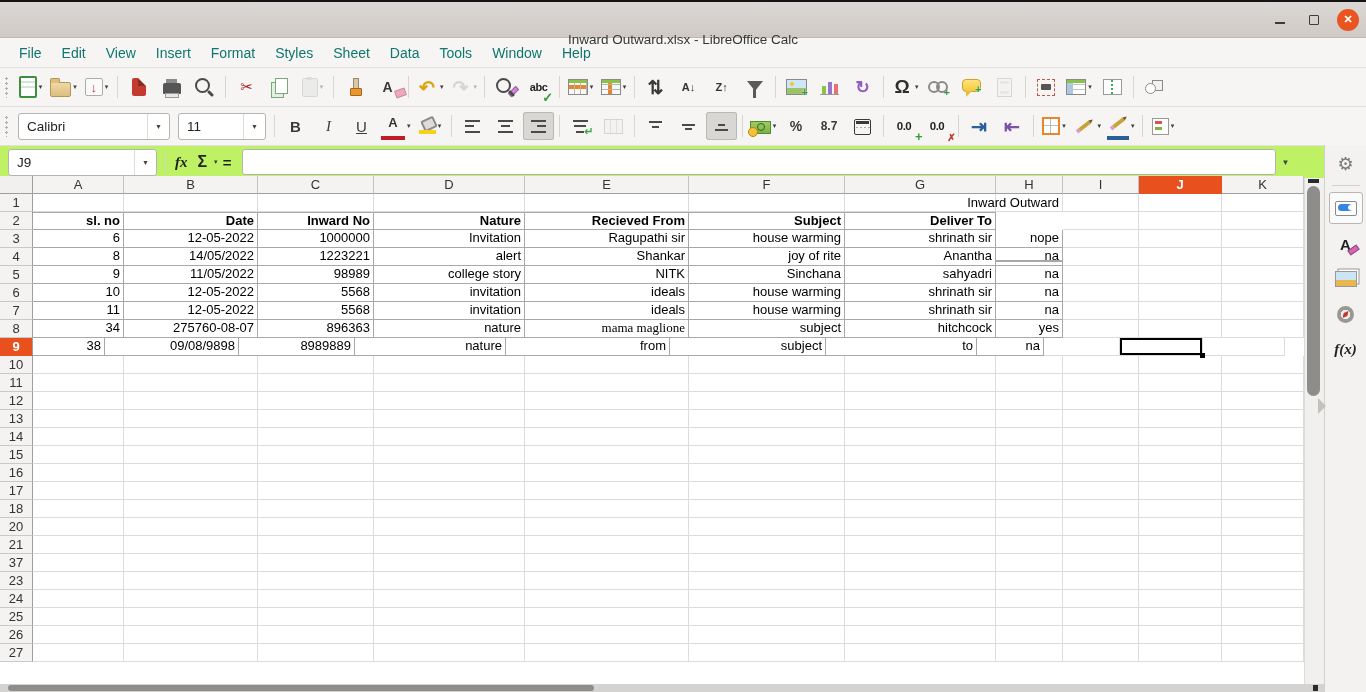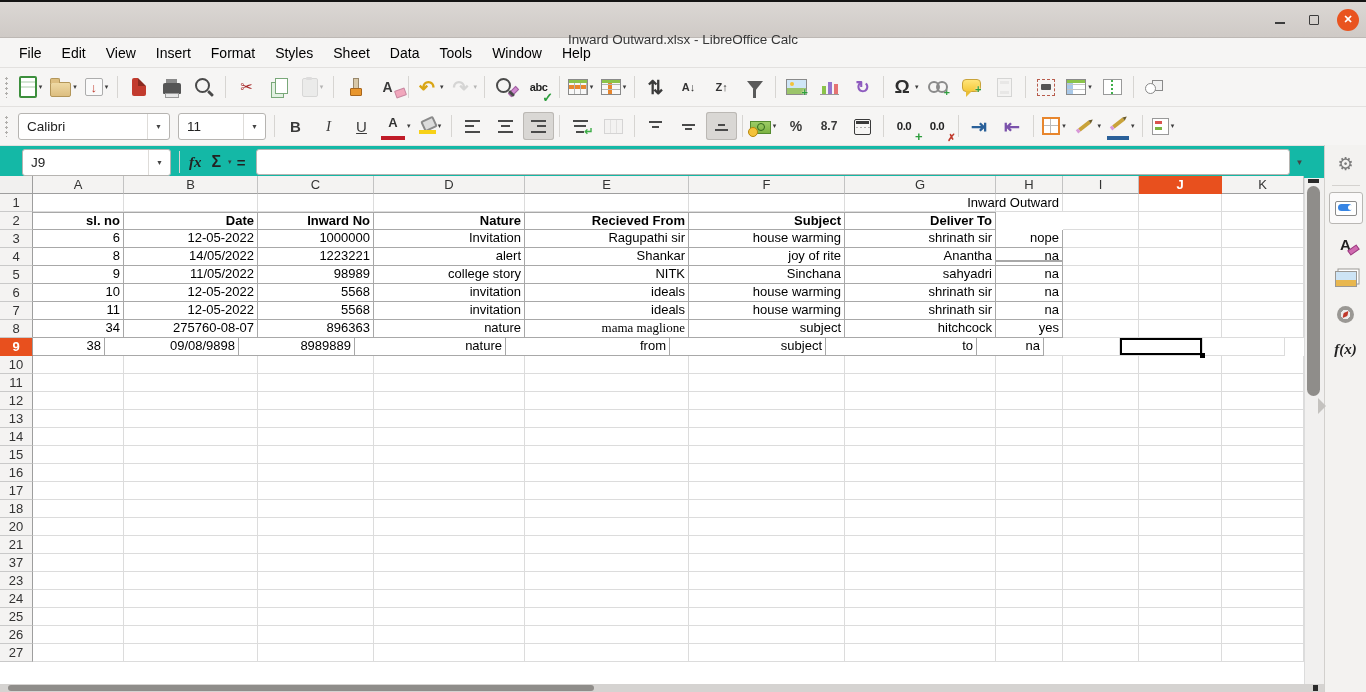--- a/index.html
+++ b/index.html
@@ -10,21 +10,21 @@
             position:relative;display:flex;align-items:center;border-bottom:1px solid #bdb8b4;box-sizing:content-box;}
   .title{position:absolute;left:0;right:0;text-align:center;font-weight:normal;font-size:13.5px;color:#373737;margin-top:40px;}
   .winbtns{position:absolute;right:7px;top:0;bottom:0;display:flex;align-items:center;gap:12px;}
   .wb{width:22px;height:22px;display:flex;align-items:center;justify-content:center;}
   .wb-min::before{content:'';width:10px;height:2px;background:#3c3c3c;margin-top:6px;}
   .wb-restore::before{content:'';width:8px;height:8px;border:1.5px solid #3c3c3c;border-radius:1px;}
   .wb-close{background:#e95420;border-radius:50%;}
   .wb-close::before{content:'✕';color:#fff;font-size:11px;font-weight:bold;}
   
   .menubar{height:29px;background:#f6f5f4;display:flex;align-items:center;padding-left:9px;}
-  .mi{padding:3px 10px;font-size:14px;color:#000000;white-space:nowrap;}
+  .mi{padding:3px 10px;font-size:14px;color:#0f766e;white-space:nowrap;}
   
   .tbar{height:38px;background:#f6f5f4;display:flex;align-items:center;padding:0 2px;}
   .tbar1{border-top:1px solid #e3e1df;}
   .tbar2{border-top:1px solid #e3e1df;}
   .grip{width:5px;height:22px;margin:0 5px 0 2px;flex:none;
         background-image:radial-gradient(circle,#b0aeab 1px,transparent 1.3px);background-size:5px 5px;}
   .tsep{width:1px;height:22px;background:#d7d5d2;margin:0 4px;flex:none;}
   .tbtn{height:28px;min-width:27px;display:flex;align-items:center;justify-content:center;
         margin:0 1px;padding:0 2px;border-radius:3px;position:relative;flex:none;}
   .tbtn.disabled{opacity:.35;filter:grayscale(1);}
@@ -136,21 +136,21 @@
   .k-borderstyle{flex-direction:column;}
   .k-bordercolor{flex-direction:column;border-bottom:4px solid #2a6099;padding-bottom:2px;}
   .k-condfmt{width:15px;height:15px;border:1px solid #999;background:#fff;position:relative;}
   .k-condfmt::before{content:'';position:absolute;left:2px;top:2px;width:7px;height:3px;background:#d9534f;}
   .k-condfmt::after{content:'';position:absolute;left:2px;top:8px;width:7px;height:3px;background:#7cb342;}
   
   .combo{height:25px;background:#fff;border:1px solid #b6b4b1;border-radius:3px;display:flex;align-items:center;margin:0 4px;flex:none;}
   .combo .cval{padding:0 8px;font-size:13.5px;color:#222;flex:1;text-align:left;white-space:nowrap;overflow:hidden;}
   .combo .cbtn{width:21px;align-self:stretch;border-left:1px solid #dedcd9;display:flex;align-items:center;justify-content:center;font-size:7px;color:#444;}
   
-  .fbar{height:32px;background:#14b8a6;border-top:1px solid #e3e1df;border-bottom:2px solid #cfcdca;display:flex;align-items:center;padding-left:18px;}
+  .fbar{height:32px;background:#bef264;border-top:1px solid #e3e1df;border-bottom:2px solid #cfcdca;display:flex;align-items:center;padding-left:4px;}
   .namebox{width:147px;}
   .fsym{margin:0 5px;flex:none;display:flex;align-items:center;}
   .fx{font-family:"Liberation Serif",serif;font-style:italic;font-weight:bold;font-size:15px;color:#222;}
   .sum{font-size:16px;font-weight:bold;color:#222;}
   .eq{font-size:15px;font-weight:bold;color:#222;}
   .finput{width:1032px;height:24px;background:#fff;border:1px solid #b6b4b1;border-radius:3px;margin-left:6px;flex:none;}
   .fchev{font-size:8px;color:#444;margin-left:5px;}
   
   .sheet{position:absolute;top:176px;left:0;width:1304px;height:516px;background:#fff;overflow:hidden;}
   .ghead{display:flex;height:18px;}

